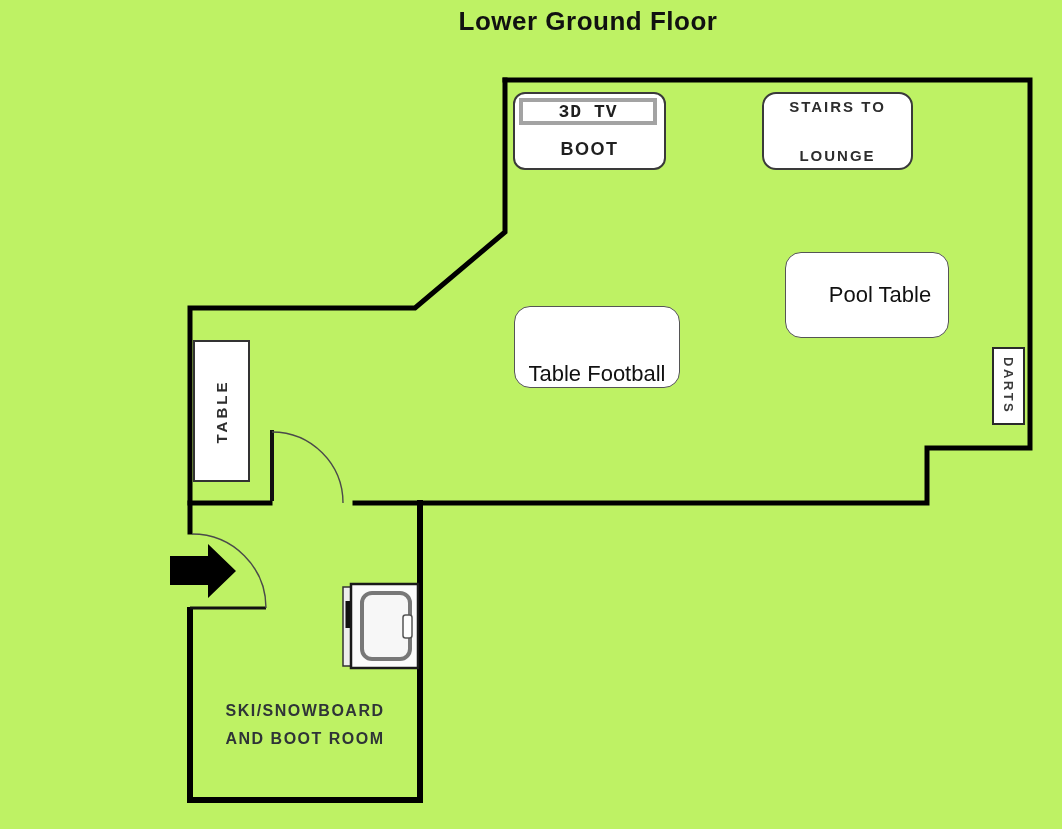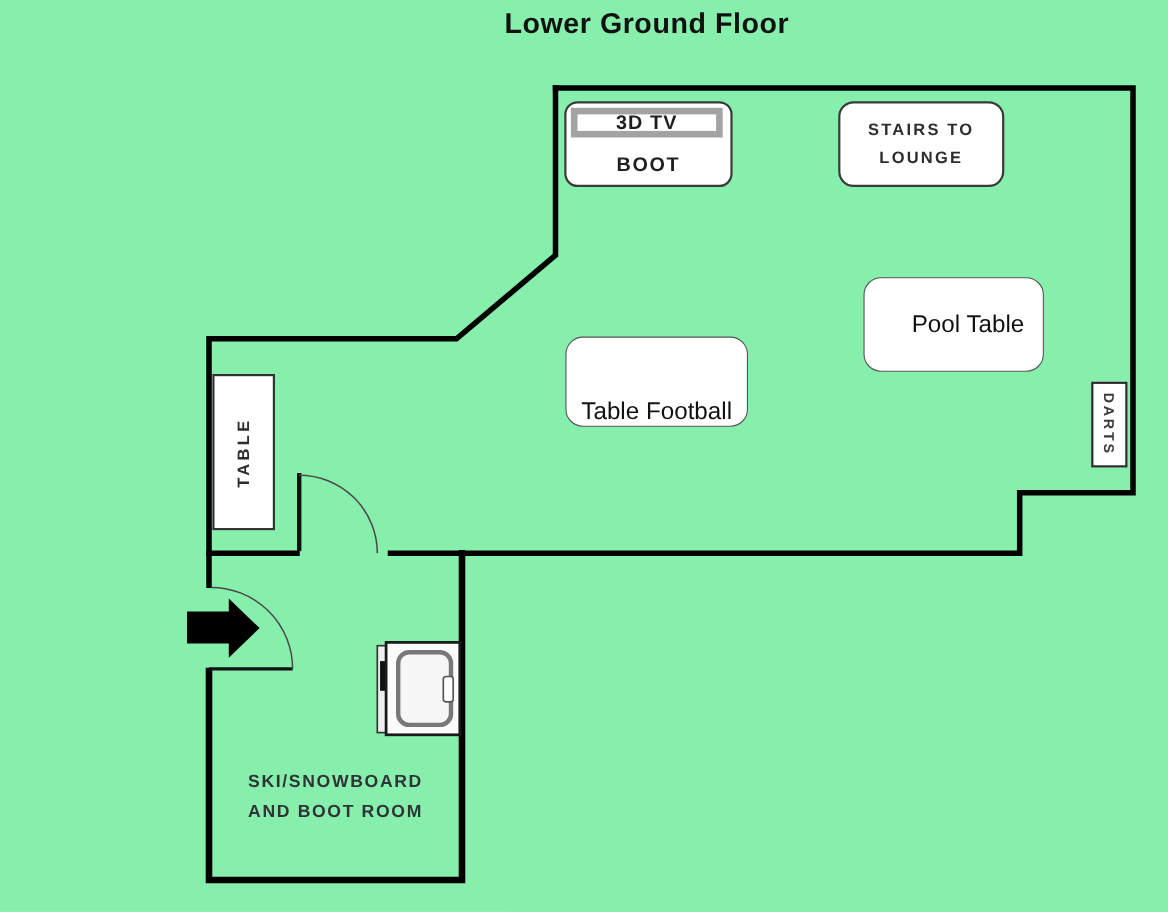--- a/index.html
+++ b/index.html
@@ -1,19 +1,19 @@
 <!DOCTYPE html>
 <html><head>
 <meta charset="utf-8">
 <style>
   html,body{margin:0;padding:0;background:#fff;}
   #canvas{
     position:relative;
     width:1062px;height:829px;
-    background:#86efac;
+    background:#bef264;
     font-family:"Liberation Sans", sans-serif;
     color:#1f1f1f;
     overflow:hidden;
   }
   .abs{position:absolute;}
   #plan-svg{position:absolute;left:0;top:0;}
 
   #floor-title{
     left:114px;top:6px;width:948px;
     text-align:center;
@@ -23,23 +23,23 @@
 
   
   .box{
     position:absolute;
     display:flex;flex-direction:column;
     align-items:center;justify-content:center;
     background:#fff;
     box-sizing:border-box;
     text-align:center;
   }
-  .rounded{border:2px solid #3a3a3a;border-radius:14px;}
+  .rounded{border:2px solid #3a3a3a;border-radius:14px;justify-content:space-between;}
   .thin-rounded{border:1.5px solid #555;border-radius:16px;}
-  .sharp{border:6px solid #a3a3a3;}
+  .sharp{border:4px solid #a3a3a3;font-family:Liberation Mono, monospace;}
 
   #sofa-box{left:513px;top:92px;width:153px;height:78px;border-radius:12px;justify-content:flex-end;padding-bottom:8px;}
   #tv-box{left:4px;top:4px;width:138px;height:27px;}
   #tv-box .lbl{font-size:18px;font-weight:bold;letter-spacing:1px;}
   #sofa-label{font-size:18px;font-weight:bold;letter-spacing:1.5px;}
 
   #media-box{left:676px;top:98px;width:80px;height:64px;}
   #media-box .lbl{font-size:13px;font-weight:bold;line-height:1.3;letter-spacing:0.5px;}
 
   #stairs-box{left:762px;top:92px;width:151px;height:78px;}

